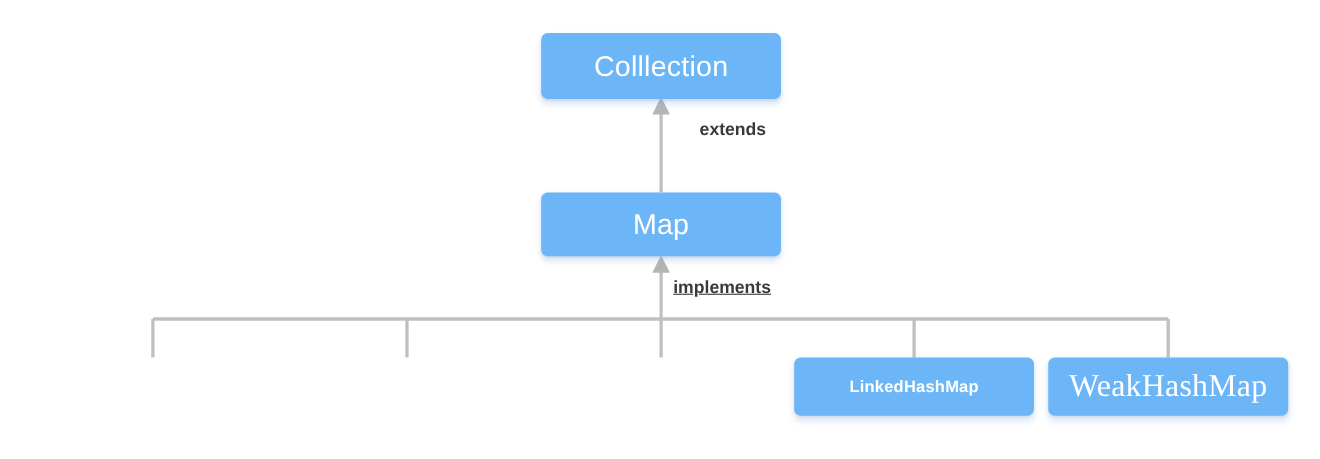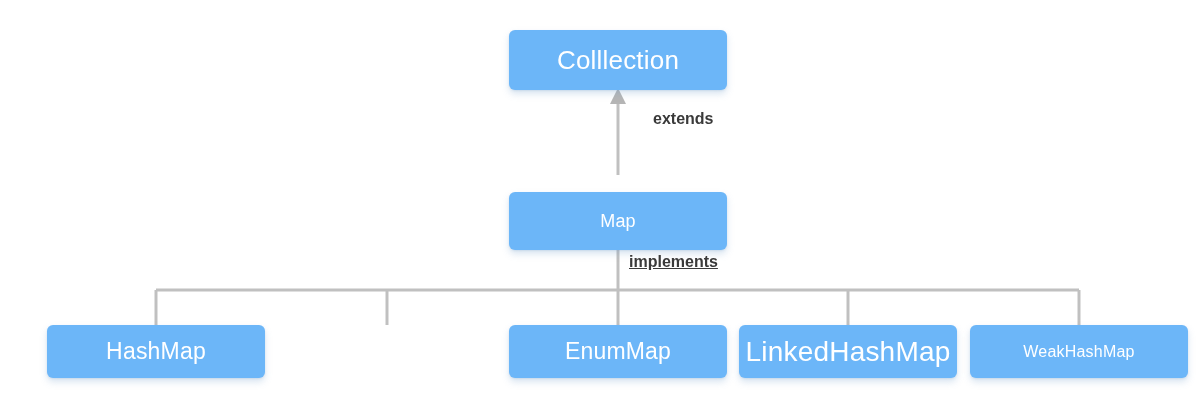--- a/index.html
+++ b/index.html
@@ -11,21 +11,20 @@
     height: 417px;
     background: #ffffff;
     font-family: "Liberation Sans", sans-serif;
     overflow: hidden;
   }
 
   #diagram {
     position: relative;
     width: 1032px;
     height: 417px;
-    margin-left: 17px;
   }
 
   
   .node {
     position: absolute;
     box-sizing: border-box;
     background: #6cb6f8;
     border-radius: 6px;
     color: #ffffff;
     display: flex;
@@ -41,36 +40,36 @@
   .node-top {
     left: 492px;
     top: 30px;
     width: 218px;
     height: 60px;
     font-size: 26px;
   }
 
   .node-mid {
     left: 492px;
-    top: 192px;
+    top: 175px;
     width: 218px;
     height: 58px;
-    font-size: 18px;
+    font-size: 26px;
   }
 
   .leaf {
     top: 325px;
     height: 53px;
     font-size: 23px;
   }
   .leaf-0 { left: 30px;   width: 218px; }
   .leaf-1 { left: 261px;  width: 218px; }
   .leaf-2 { left: 492px;  width: 218px; }
-  .leaf-3 { left: 722px;  width: 218px; font-size: 28px; }
-  .leaf-4 { left: 953px;  width: 218px; font-size: 16px; }
+  .leaf-3 { left: 722px;  width: 218px; font-size: 15px; font-weight: bold; }
+  .leaf-4 { left: 953px;  width: 218px; font-size: 29px; font-family: Liberation Serif, serif; }
 
   
   #connectors {
     position: absolute;
     left: 0;
     top: 0;
     width: 1200px;
     height: 417px;
     z-index: 1;
   }
@@ -114,18 +113,16 @@
   </svg>
 
   <div class="node node-top">Colllection</div>
 
   <div class="edge-label label-extends">extends</div>
 
   <div class="node node-mid">Map</div>
 
   <div class="edge-label label-implements">implements</div>
 
-  <div class="node leaf leaf-0">HashMap</div>
-  <div class="node leaf leaf-2">EnumMap</div>
   <div class="node leaf leaf-3">LinkedHashMap</div>
   <div class="node leaf leaf-4">WeakHashMap</div>
 
 </div>
 
 </body></html>

